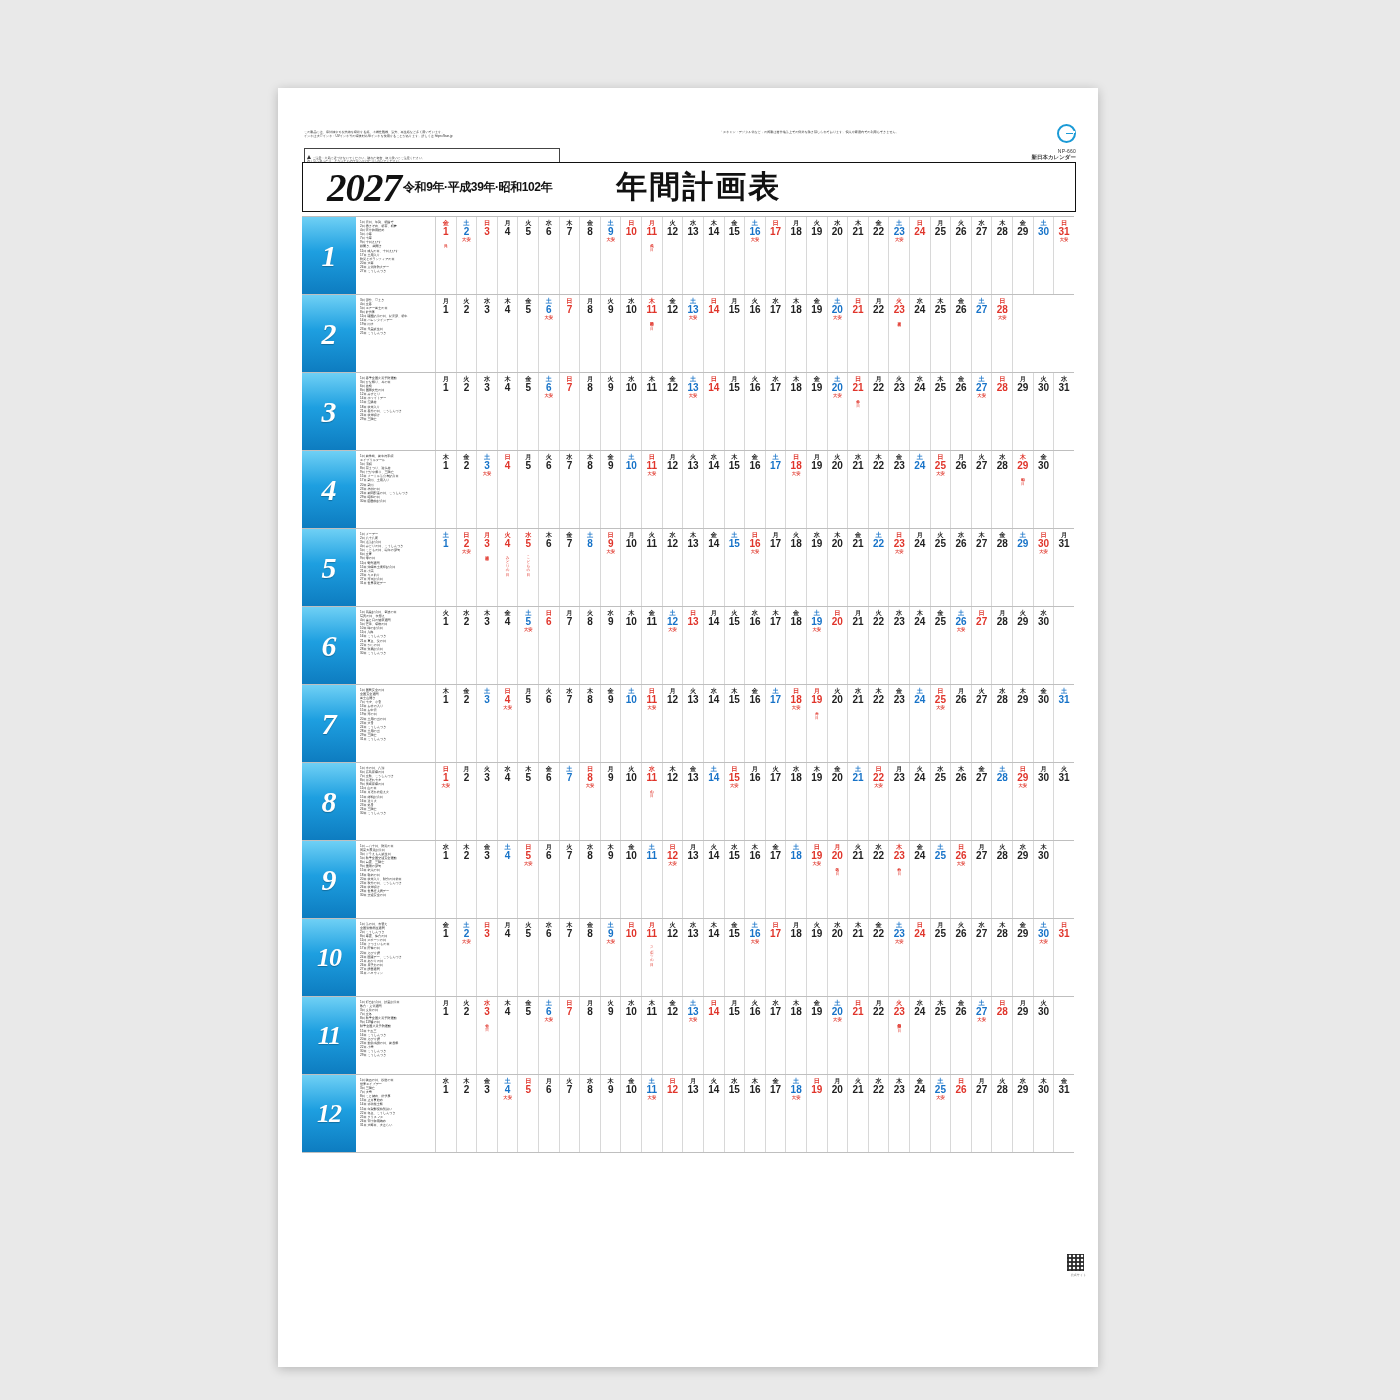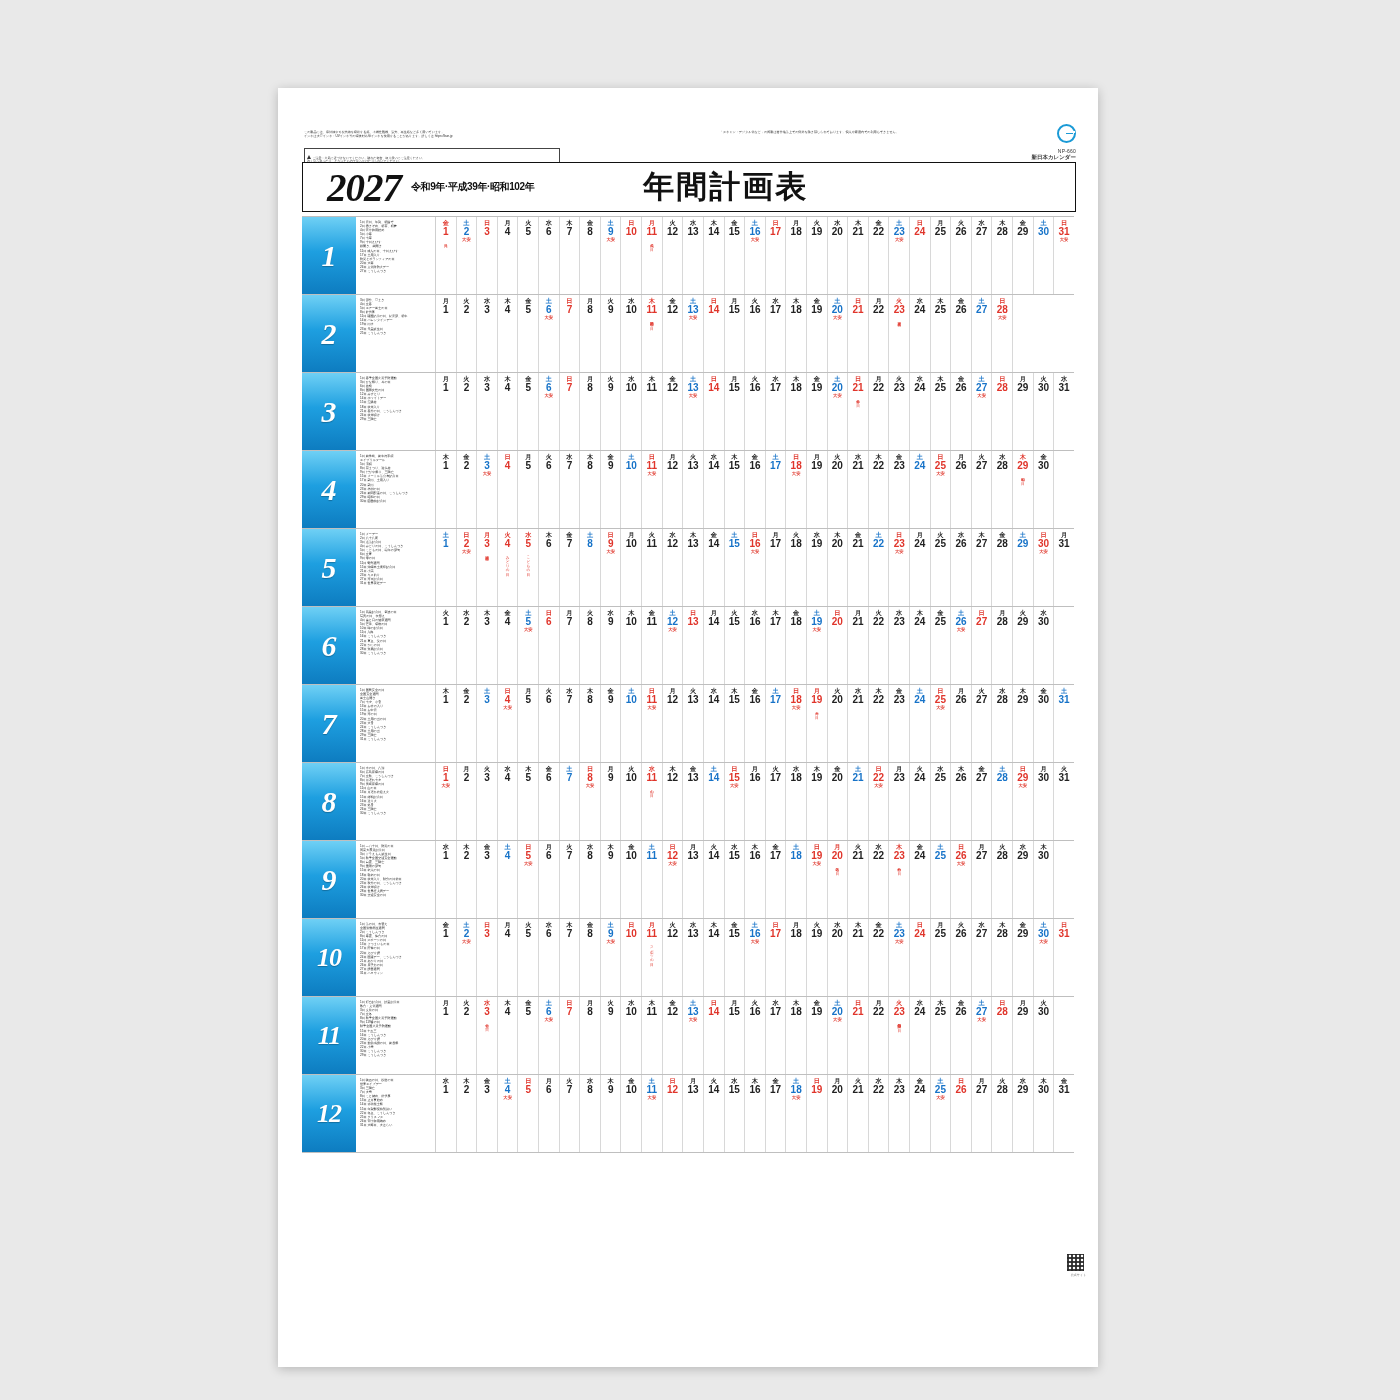--- a/index.html
+++ b/index.html
@@ -65,26 +65,26 @@
     border:1.3px solid #111;
     display:flex;align-items:center;
     background:#fff;
   }
   #year{
     font-size:39px;font-weight:bold;font-style:italic;
     letter-spacing:-1px;color:#111;margin-left:24px;
     font-family:"Liberation Serif", serif;
   }
   #eras{
-    font-size:10px;font-weight:bold;color:#111;margin-left:10px;
+    font-size:12px;font-weight:bold;color:#111;margin-left:2px;
     letter-spacing:-0.4px;
   }
   #maintitle{
     font-size:31px;font-weight:bold;color:#111;
-    margin-left:109px;letter-spacing:2px;
+    margin-left:64px;letter-spacing:2px;
   }
 
   
   #grid{
     position:absolute;left:24px;top:128px;width:772px;
   }
   .monthrow{
     position:relative;
     height:77px;
     border-bottom:0.7px solid #bfbfbf;

